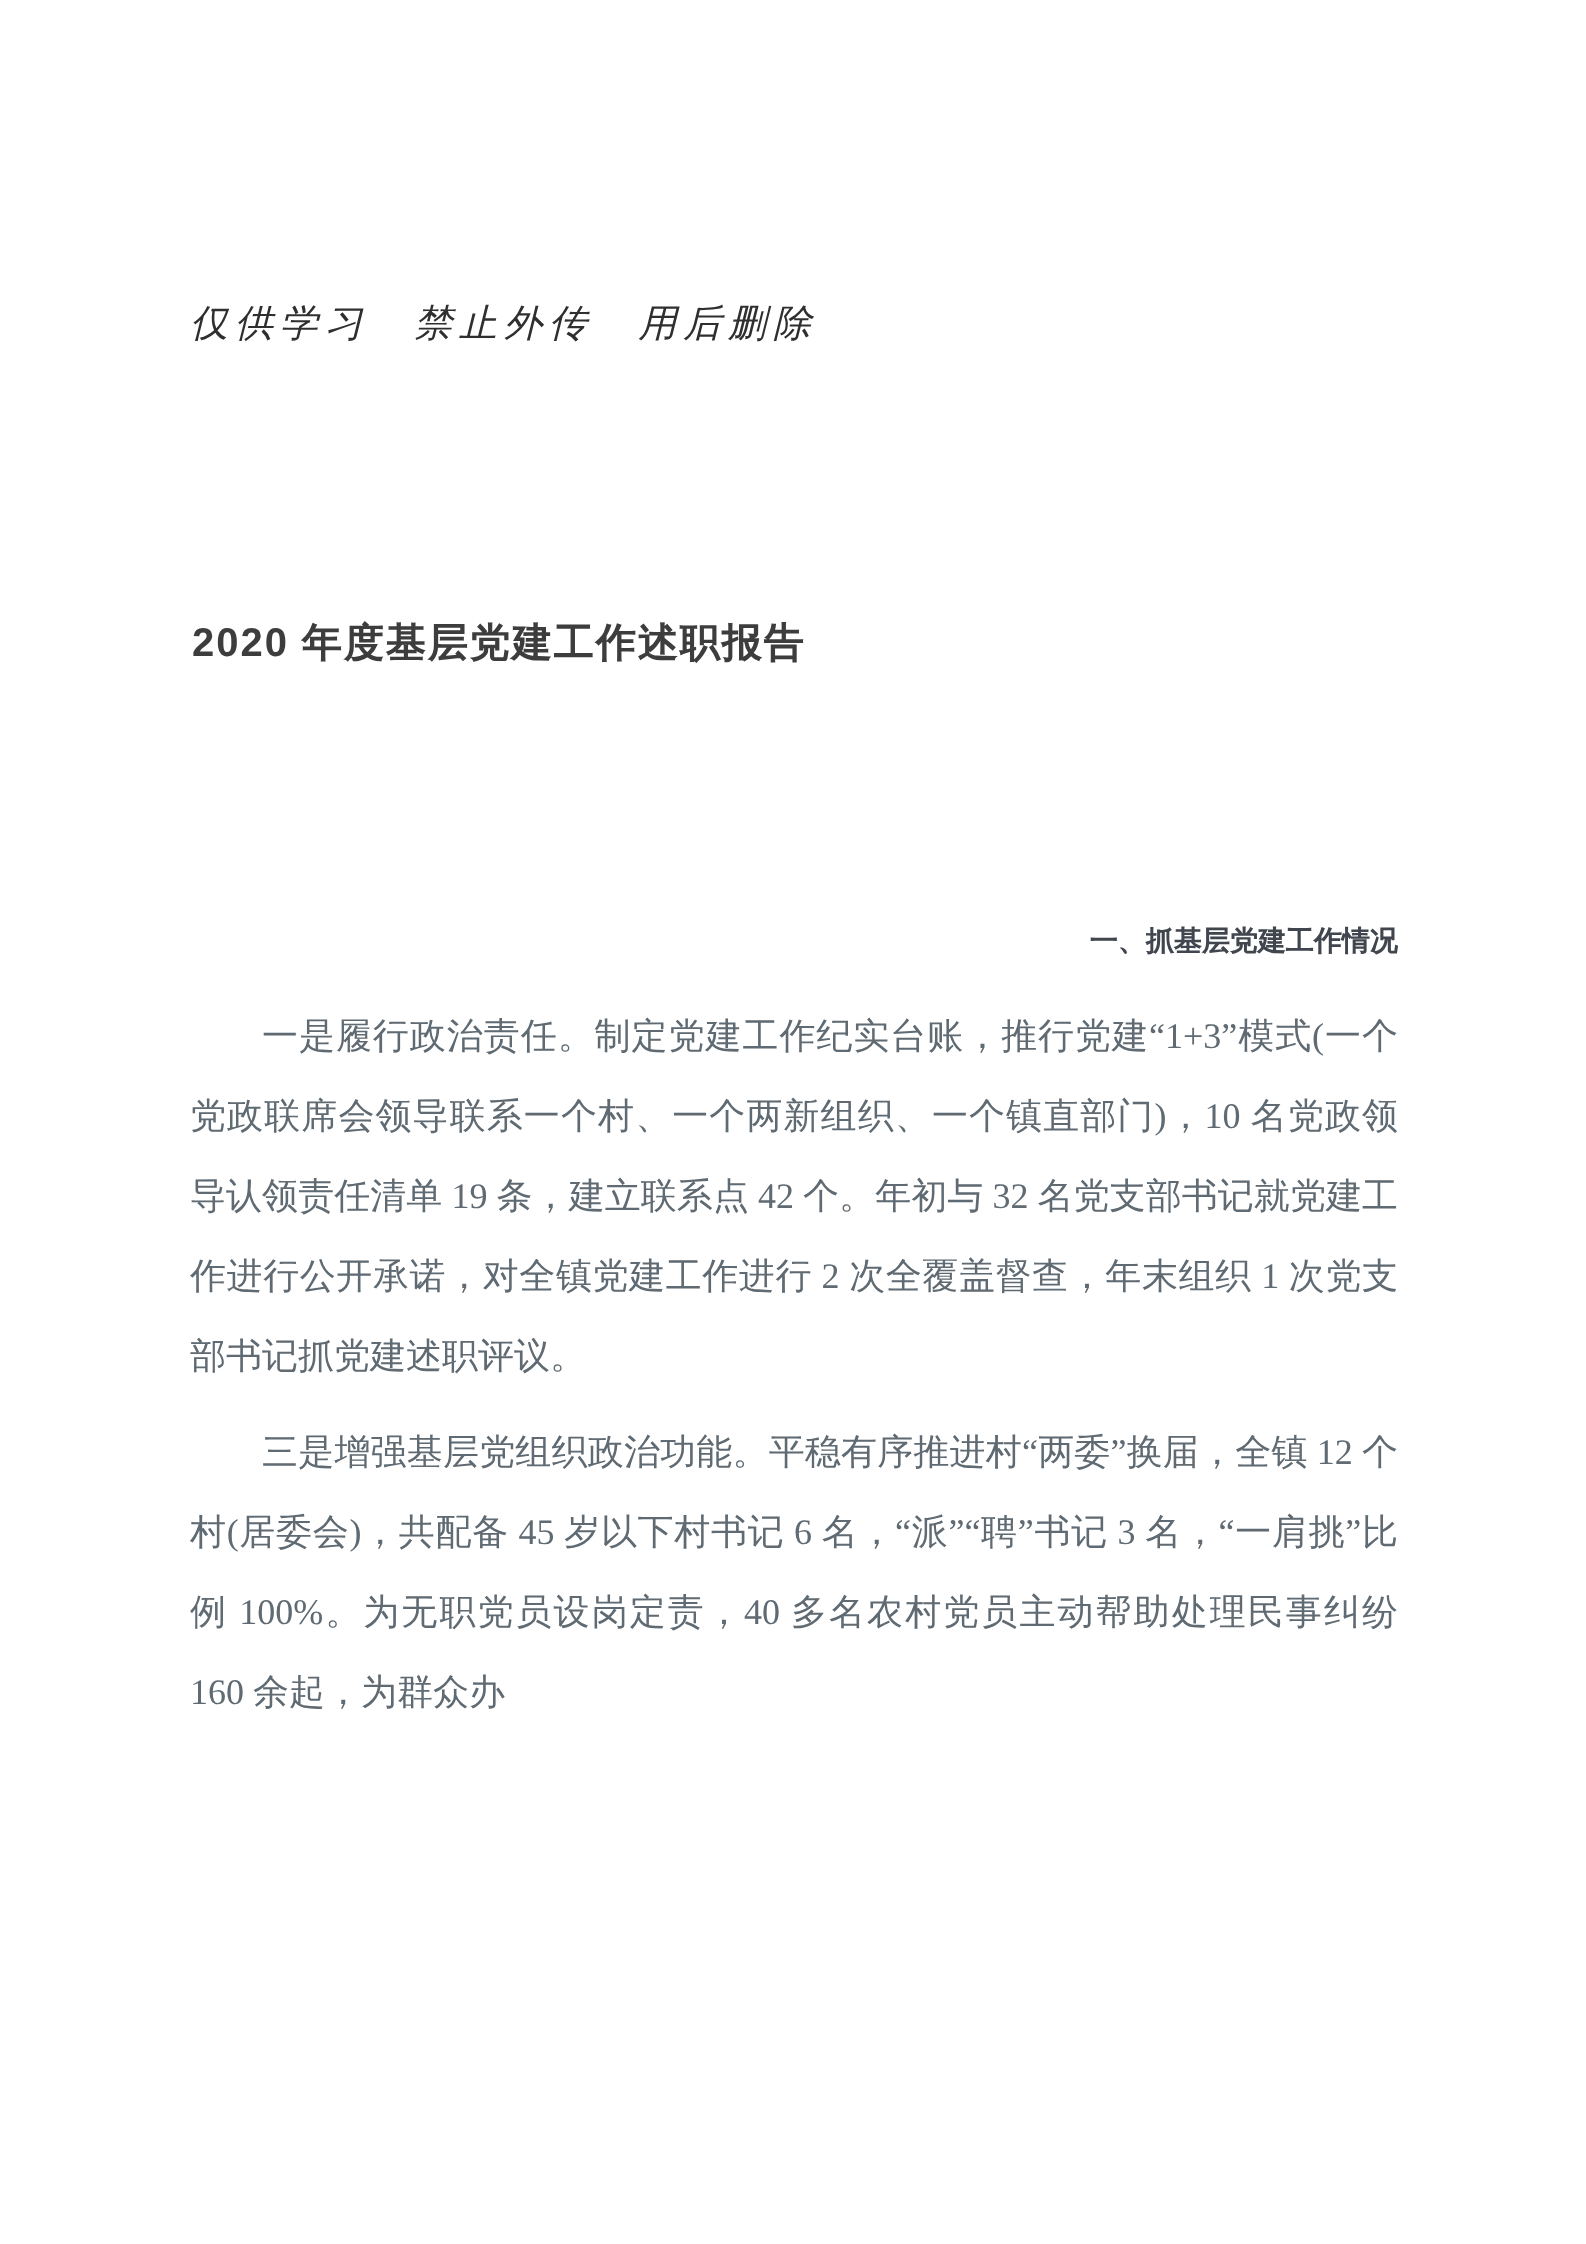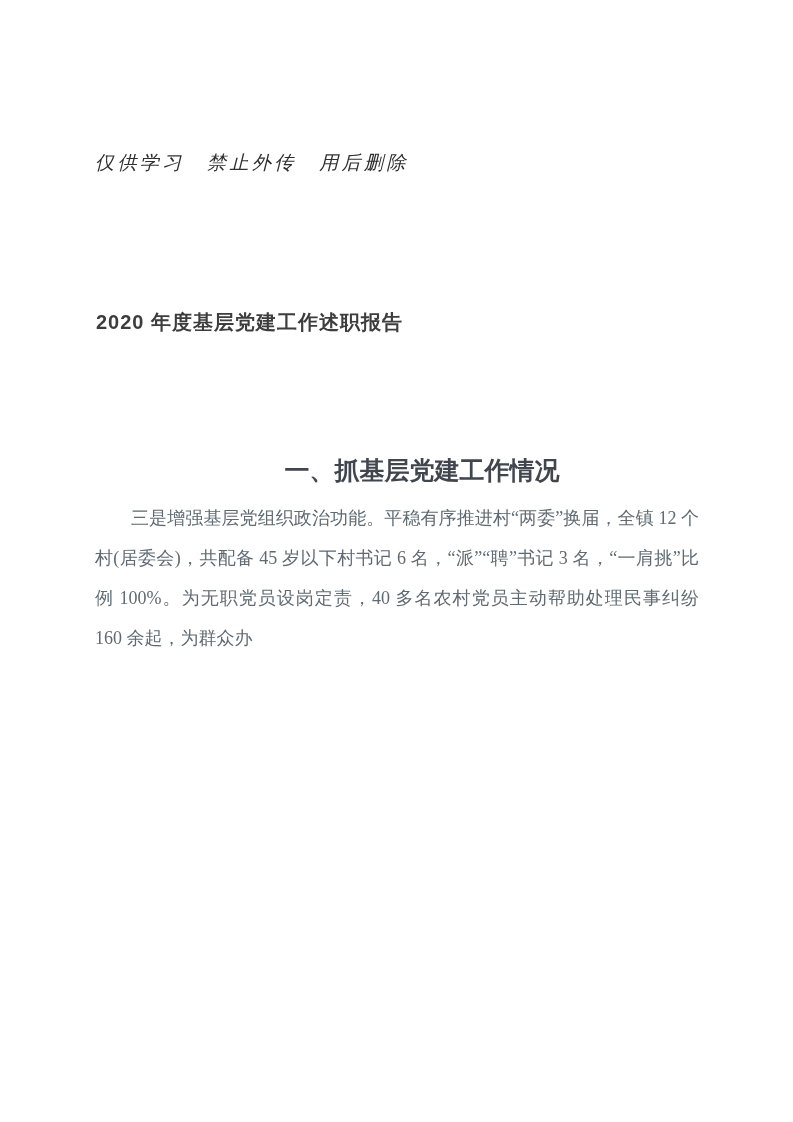--- a/index.html
+++ b/index.html
@@ -53,30 +53,31 @@
   .content p.para {
     margin: 0 0 8px 0;
     text-indent: 2em;
     font-family: "Liberation Serif", "DejaVu Serif", serif;
   }
   .content p.heading {
     margin: 10px 0 8px 0;
     text-indent: 2em;
     font-family: "Liberation Sans", "DejaVu Sans", sans-serif;
     font-weight: 700;
-    font-size: 25px;
+    font-size: 14px;
     color: var(--heading-color, #41464e);
-    text-align: center;
+    text-align: right;
   }
 </style>
 </head>
 <body>
 
 <div class="page" style="--page-bg: #ffffff; --note-color: #2f2f2f; --title-color: #3d3d3d; --heading-color: #41464e; --body-color: #5f6a72;">
   <div class="note">仅供学习　禁止外传　用后删除</div>
 
   <h1 class="title">2020 年度基层党建工作述职报告</h1>
 
   <div class="content">
       <p class="heading">一、抓基层党建工作情况</p>
+      <p class="para">一是履行政治责任。制定党建工作纪实台账，推行党建“1+3”模式(一个党政联席会领导联系一个村、一个两新组织、一个镇直部门)，10 名党政领导认领责任清单 19 条，建立联系点 42 个。年初与 32 名党支部书记就党建工作进行公开承诺，对全镇党建工作进行 2 次全覆盖督查，年末组织 1 次党支部书记抓党建述职评议。</p>
       <p class="para">三是增强基层党组织政治功能。平稳有序推进村“两委”换届，全镇 12 个村(居委会)，共配备 45 岁以下村书记 6 名，“派”“聘”书记 3 名，“一肩挑”比例 100%。为无职党员设岗定责，40 多名农村党员主动帮助处理民事纠纷 160 余起，为群众办</p>
     </div>
 </div>
 
 </body></html>

